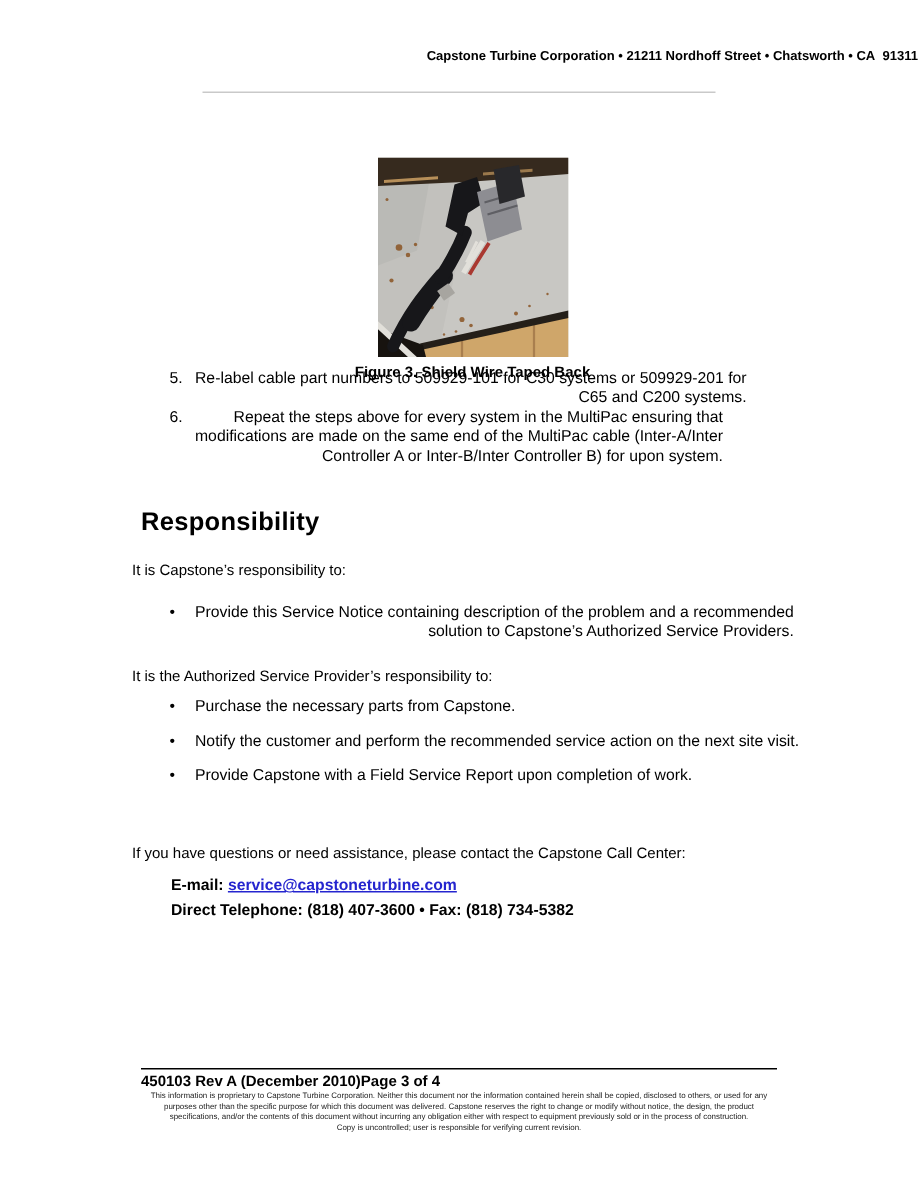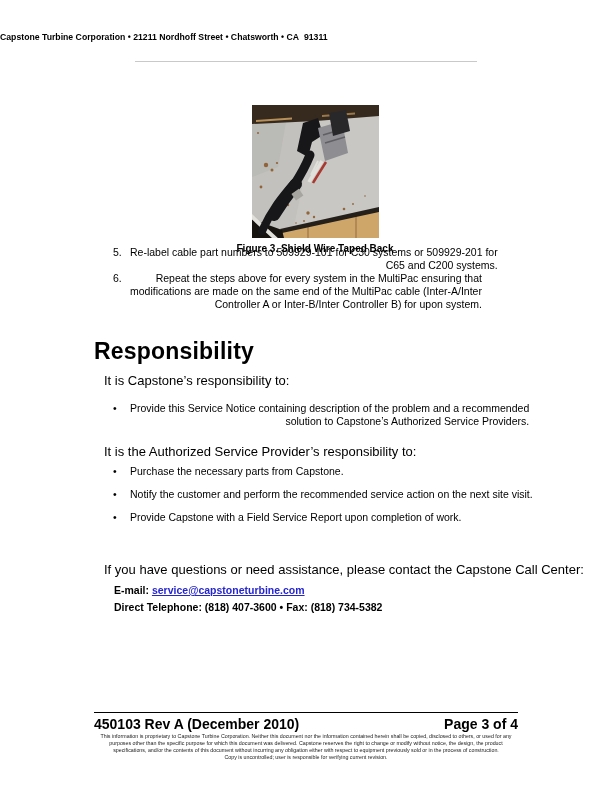--- a/index.html
+++ b/index.html
@@ -1,53 +1,53 @@
 <!DOCTYPE html>
 <html><head>
 <meta charset="utf-8">
 <style>
   html,body { margin:0; padding:0; background:#ffffff; }
   .page {
     position:relative; width:612px; height:792px; background:#ffffff;
     font-family:"Liberation Sans", sans-serif; color:#000; overflow:hidden;
   }
   .header {
-    position:absolute; top:32px; left:0; width:612px; text-align:left;
+    position:absolute; top:32px; left:0; width:612px; text-align:right;
     font-weight:bold; font-size:8.7px; line-height:11.5px;
   }
   .header-rule { position:absolute; top:61px; left:135px; width:342px; height:1px; background:#c9c9c9; }
 
   .figure { position:absolute; top:84px; left:190px; width:250px; text-align:center;margin-top:21px; }
   .photo { display:block; margin:0 auto; }
   .caption { margin-top:5px; font-size:10px; font-weight:bold; }
 
   .steps { position:absolute; top:246px; left:94px; width:430px; }
   .row { display:flex; font-size:10.5px; line-height:13px; }
   .marker { flex:none; width:17px; margin-left:19px; }
   .pre { white-space:pre;text-align:right; }
 
-  .h1 { position:absolute; left:94px; font-size:23px; font-weight:bold; letter-spacing:0.2px; }
+  .h1 { position:absolute; left:94px; font-size:17px; font-weight:bold; letter-spacing:0.2px; }
   .h1.resp { top:338px; }
   .h1.support { top:534px; }
 
-  .body-line { position:absolute; left:104px; font-size:13px; line-height:13px; }
+  .body-line { position:absolute; left:88px; font-size:10px; line-height:13px; }
   .intro-capstone { top:374px; }
   .intro-asp { top:445px; }
   .support-intro { top:563px;text-align:center; }
 
   .bullets { position:absolute; left:94px; width:430px; }
   .bullets.group1 { top:402px; }
   .bullets.group2 { top:465px; }
   .bullets.group2 .row { margin-bottom:10px; }
 
   .contacts { position:absolute; top:582px; left:114px; font-size:10.5px; line-height:16.5px;font-weight:bold; }
   .link { color:#2525cf; text-decoration:underline; }
 
   .footer { position:absolute; top:712px; left:94px; width:424px; border-top:1.2px solid #000; }
-  .footer-row { display:flex; justify-content:space-between; font-weight:bold; font-size:14px; padding-top:2.5px; }
+  .footer-row { display:flex; font-weight:bold; font-size:10px; padding-top:2.5px; }
   .disclaimer {
     margin-top:1px; margin-left:-10px; width:444px; text-align:center;
     font-size:5.3px; line-height:7px; white-space:pre; color:#1a1a1a;
   }
 </style>
 </head>
 <body>
 
 <div class="page">
 

